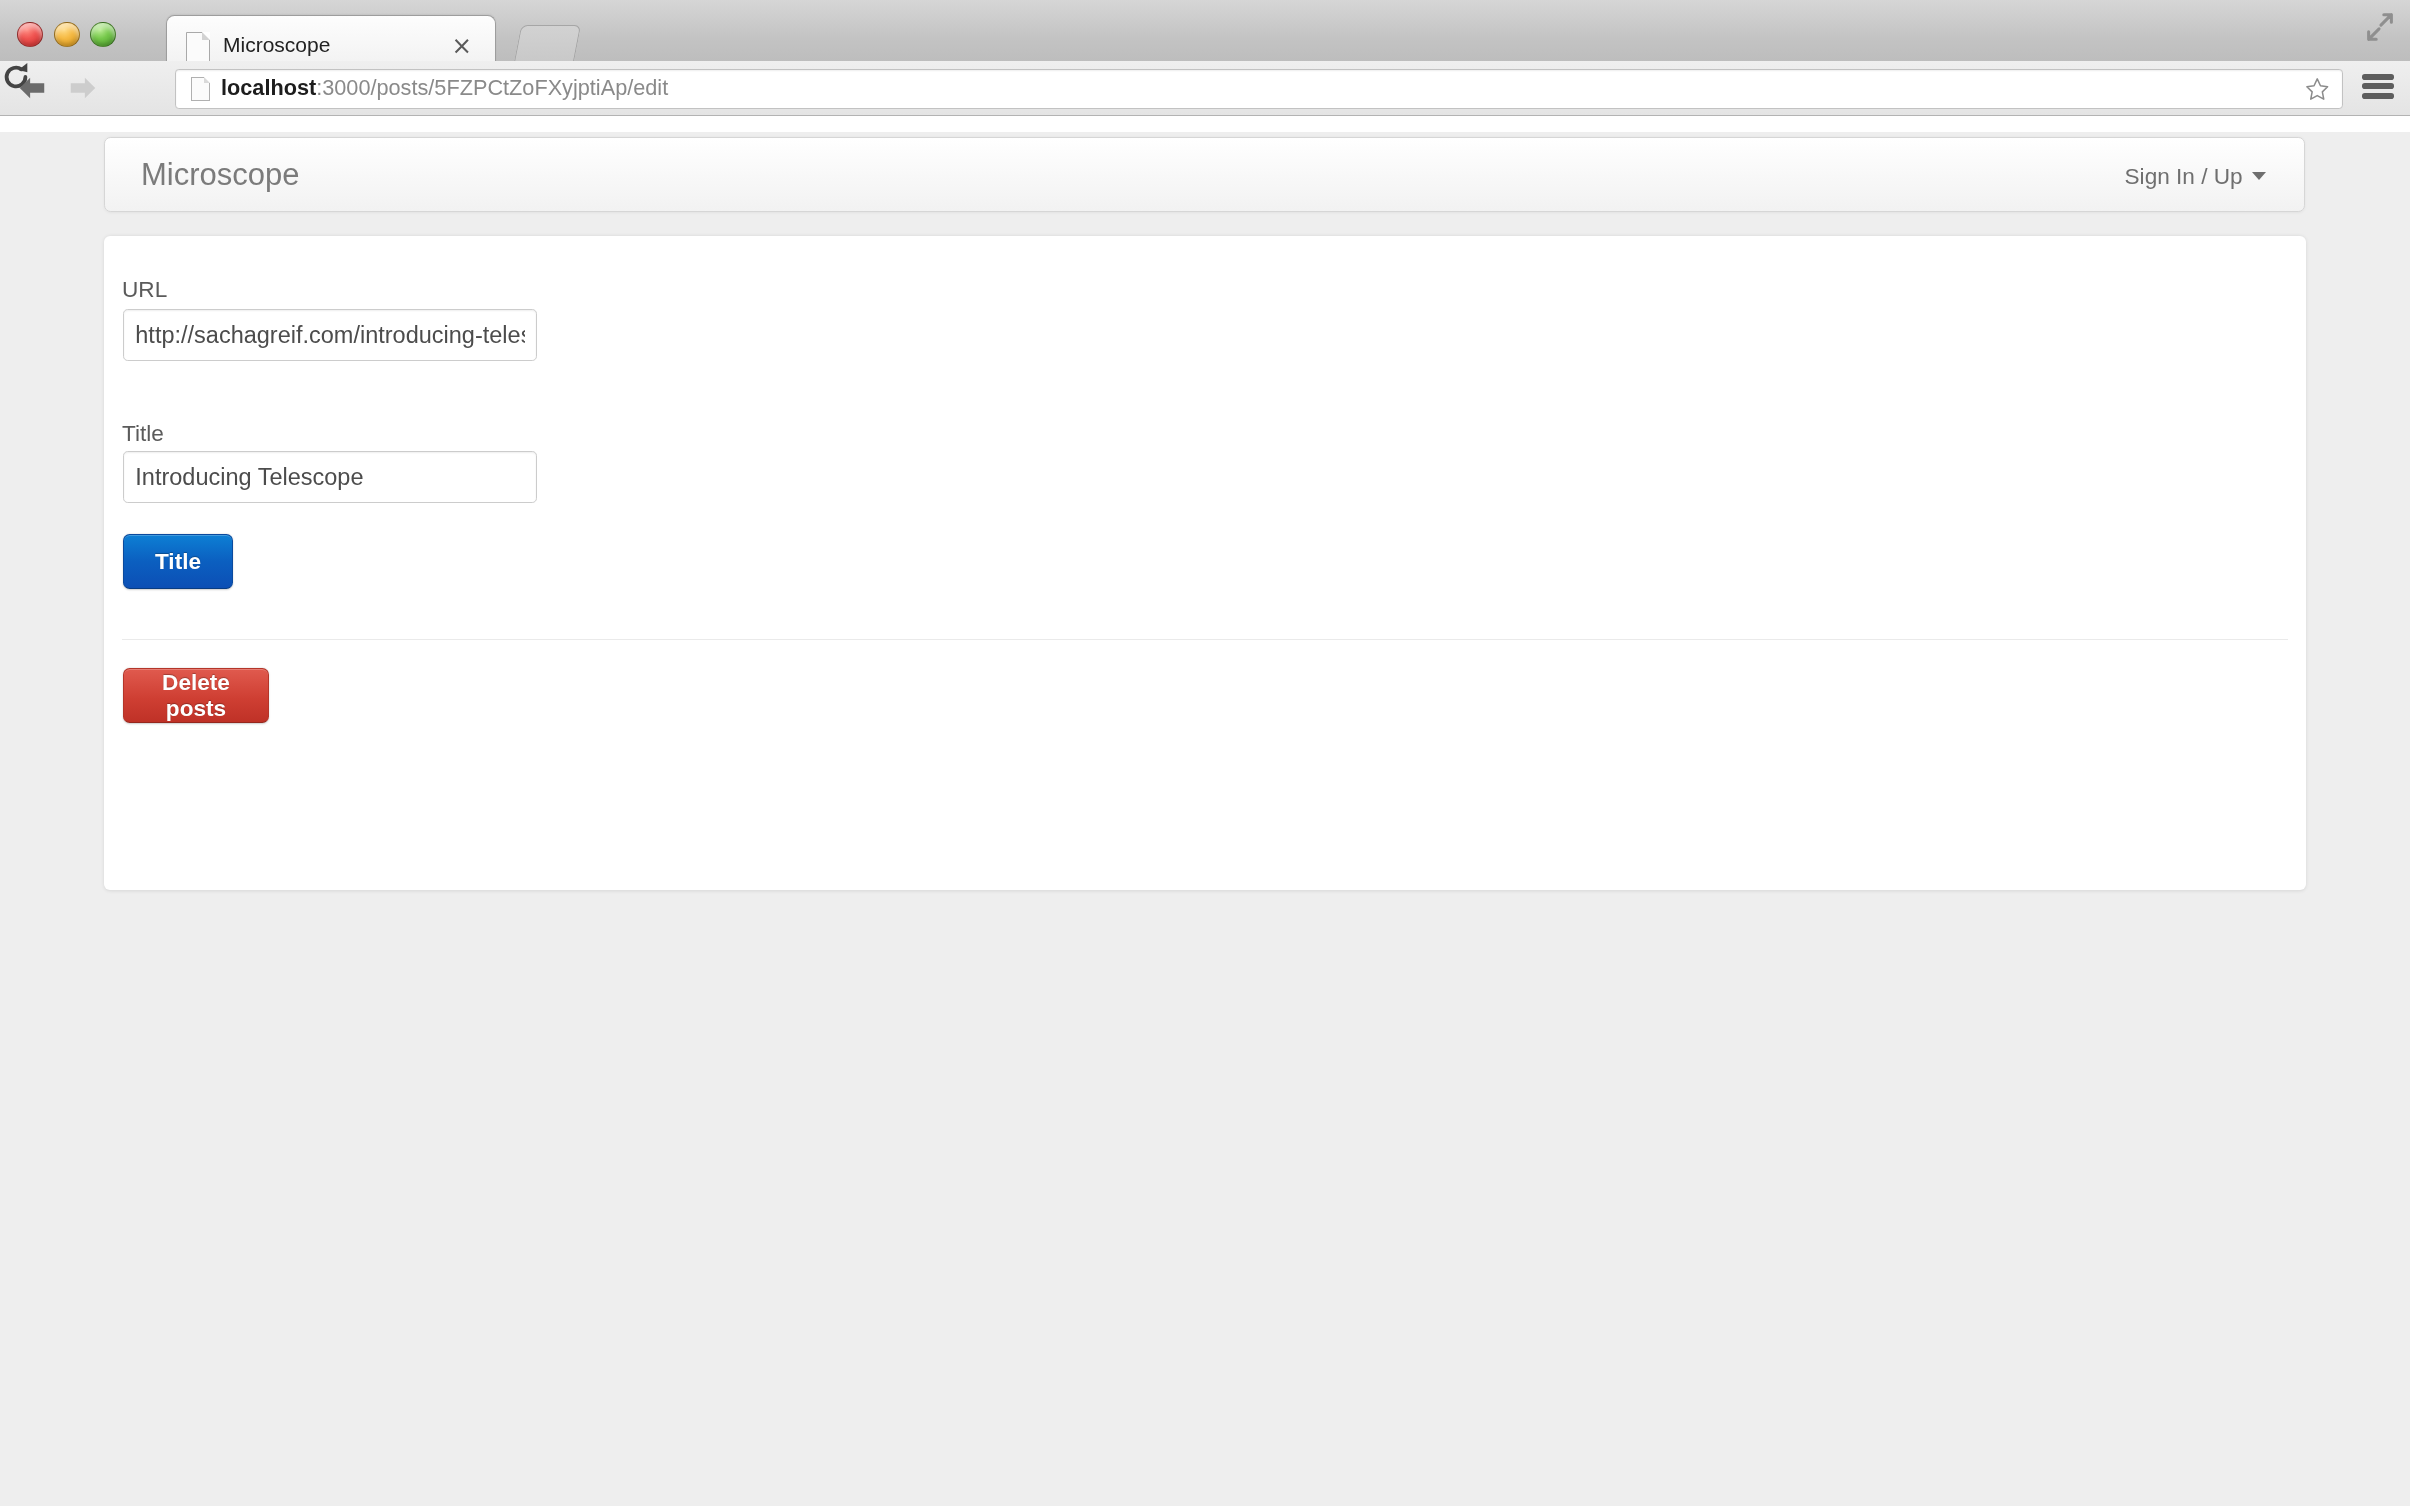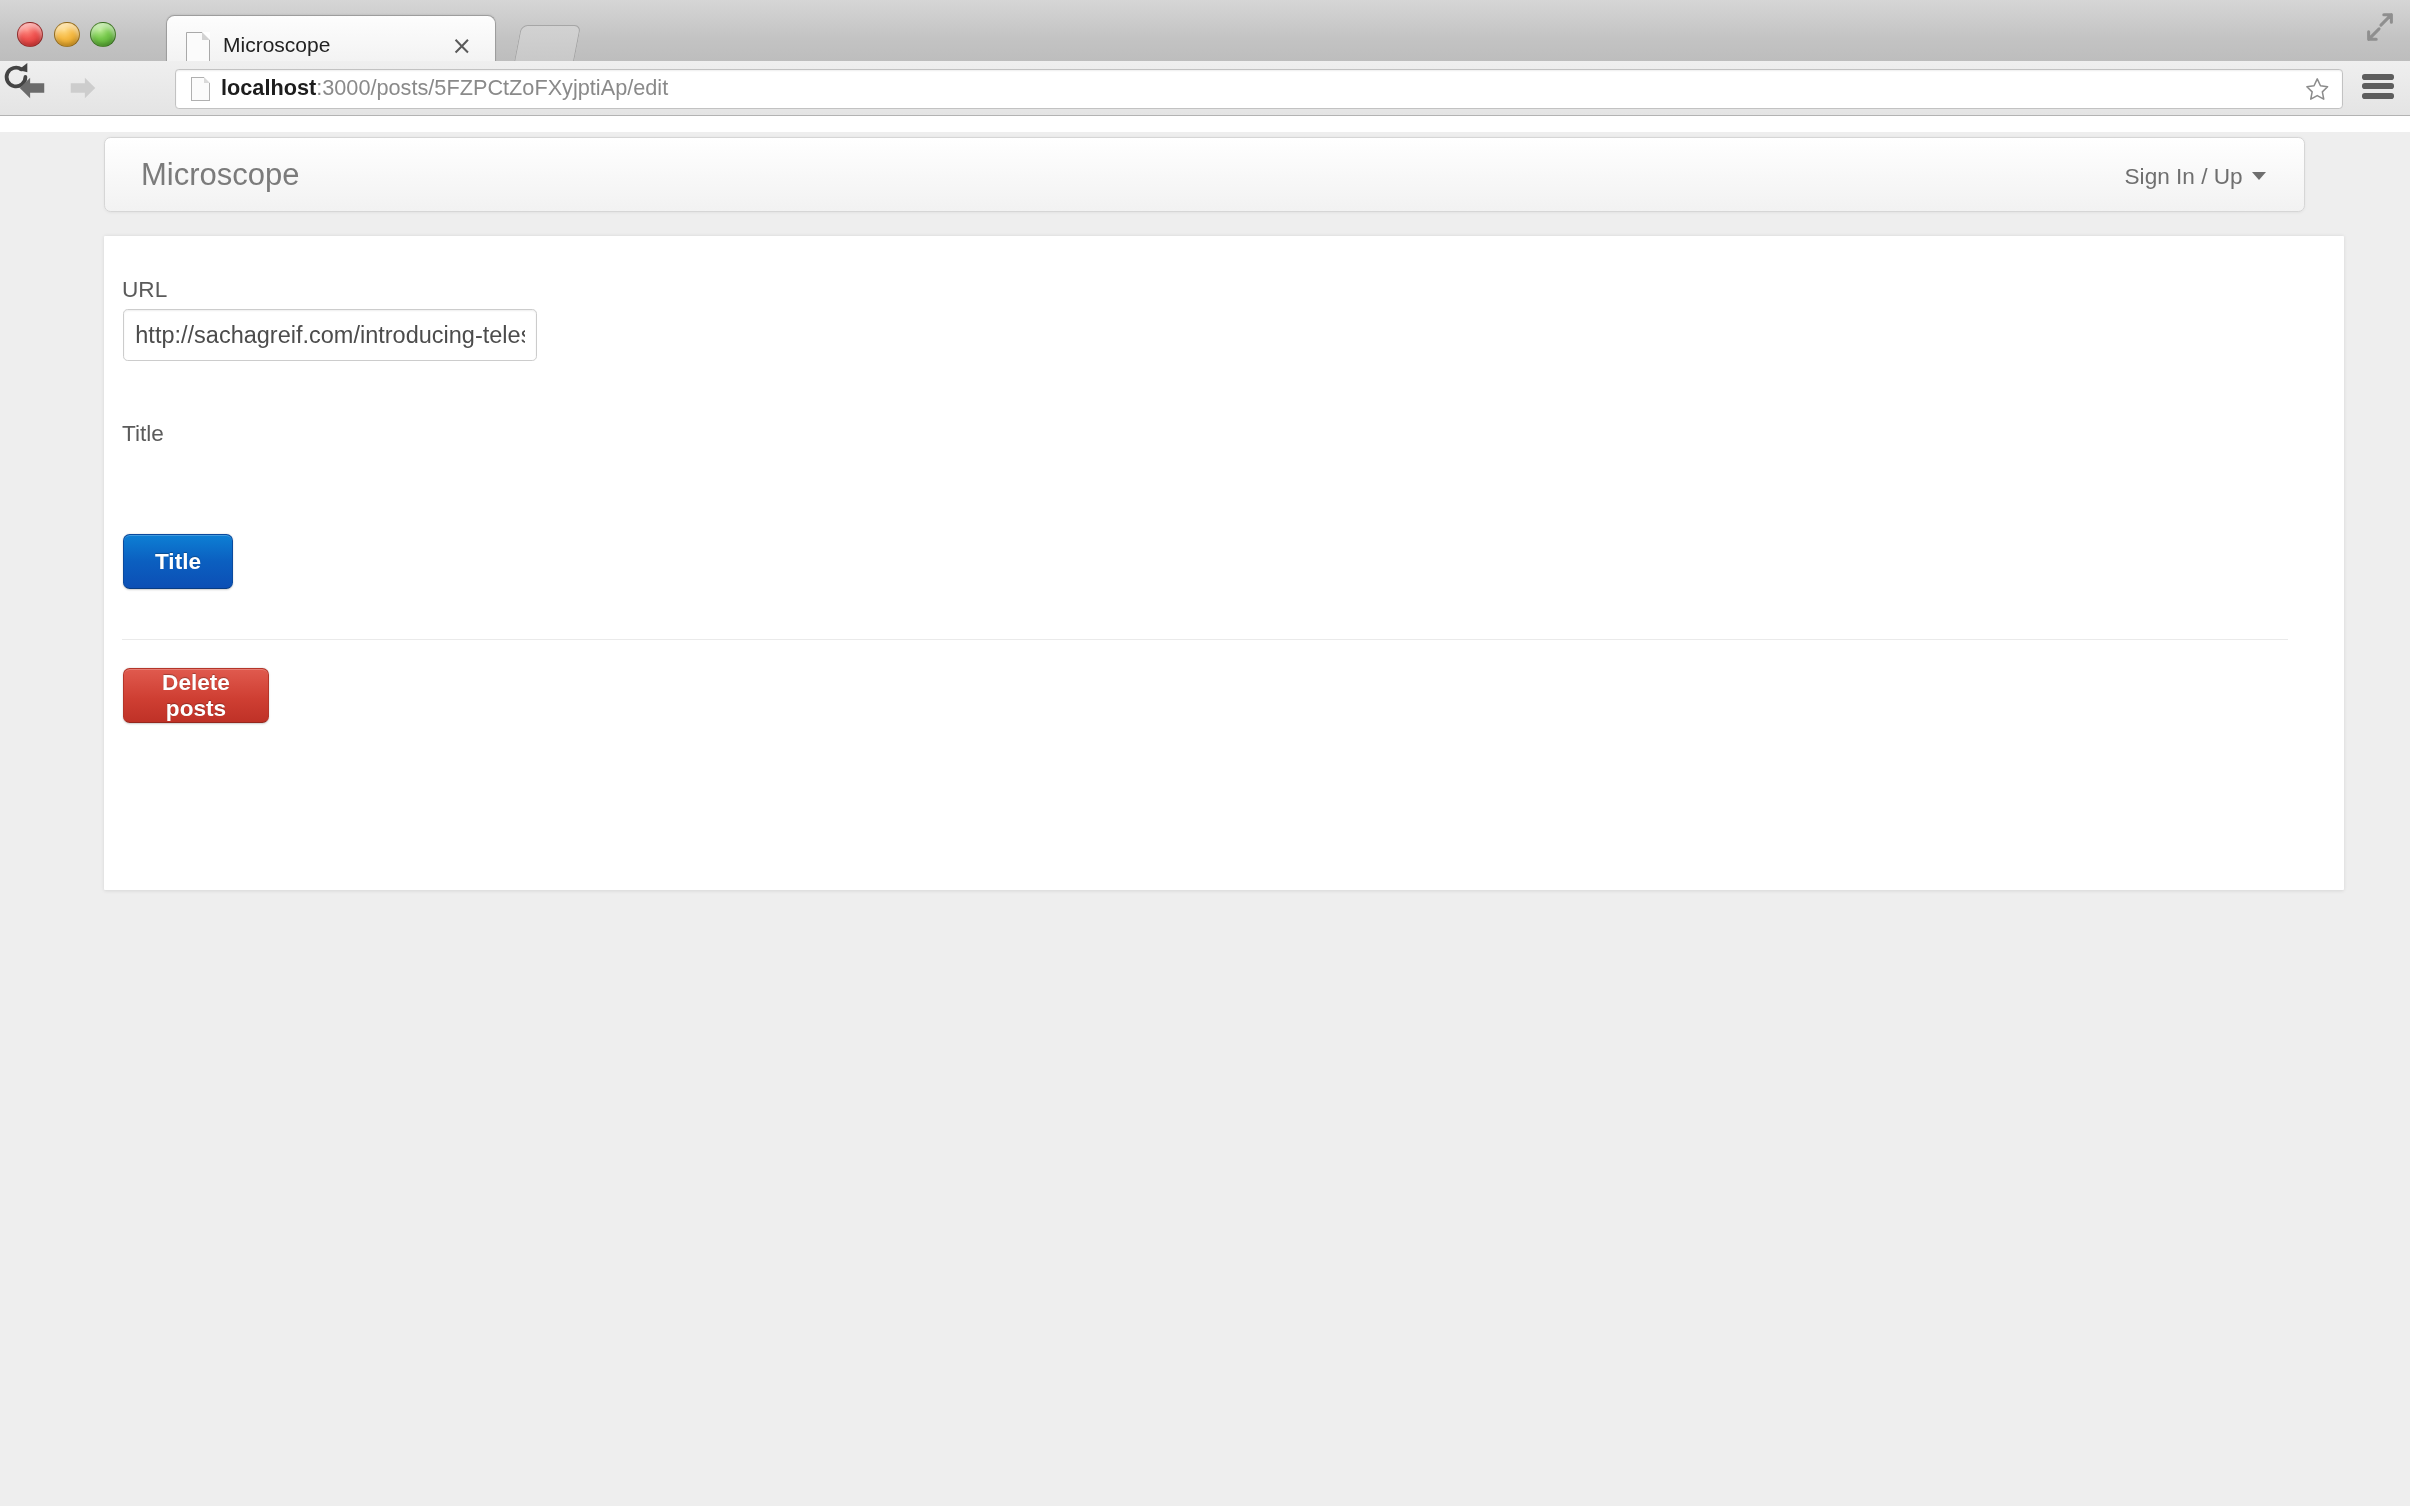--- a/index.html
+++ b/index.html
@@ -127,23 +127,22 @@
   }
   .caret {
     display: inline-block; margin-left: 9.4px; vertical-align: 3.8px;
     width: 0; height: 0;
     border-left: 7.5px solid transparent; border-right: 7.5px solid transparent;
     border-top: 8.5px solid #6f6f6f;
   }
 
   .panel {
     position: absolute; left: 104px; top: 104px; width: 2202px; height: 654px;
-    background: #ffffff; border-radius: 1px;
+    background: #ffffff; border-radius: 6px;
     box-shadow: 0 0.9px 3.8px rgba(0,0,0,0.10);
-    padding-left: 38px;
   }
 
   .field-label {
     position: absolute; left: 18px; font-size: 22.6px; color: #5b5b5b;
   }
   .label-url   { top: 41px; }
   .label-title { top: 185px; }
 
   .text-input {
     position: absolute; left: 19px; width: 414px; height: 52px;
@@ -242,20 +241,21 @@
     <div class="navbar">
       <span class="brand">Microscope</span>
       <span class="signin"><span>Sign In / Up</span><span class="caret"></span></span>
     </div>
 
     <div class="panel">
       <label class="field-label label-url">URL</label>
       <input class="text-input input-url" type="text" value="http://sachagreif.com/introducing-telescope" style="">
 
       <label class="field-label label-title">Title</label>
+      <input class="text-input input-title" type="text" value="Introducing Telescope" style="">
 
       <button class="btn btn-submit">Title</button>
 
       <hr class="divider">
 
       <button class="btn btn-delete">Delete posts</button>
     </div>
 
   </div>
 </div>

